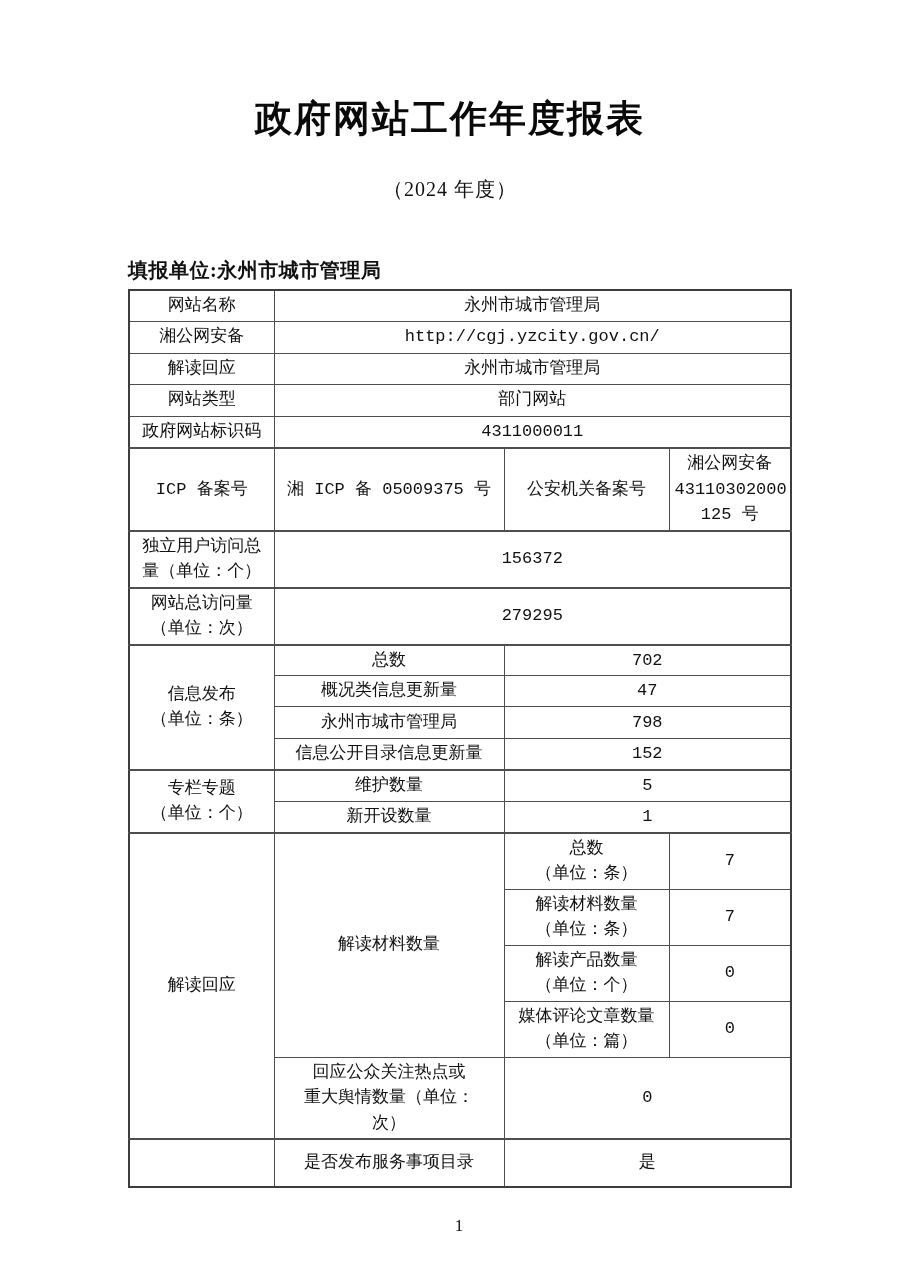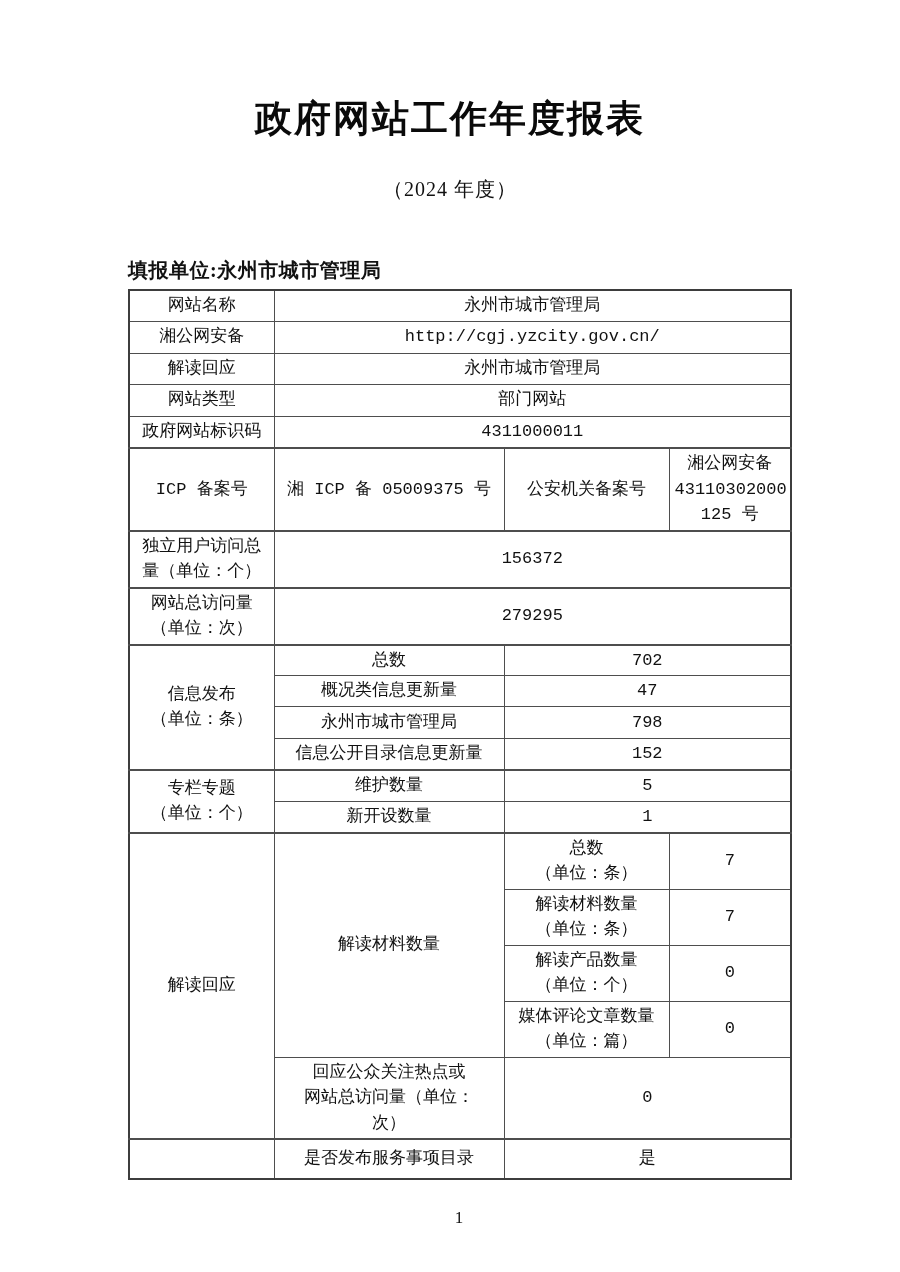--- a/index.html
+++ b/index.html
@@ -50,21 +50,21 @@
     font-size: 17px;
     line-height: 1.5;
     padding: 2px 5px;
     white-space: pre-line;
     overflow: hidden;
   }
   tr.sec > td { border-top-width: 2px; }
 
   tr.h31 { height: 31px; }
   tr.h32 { height: 32px; }
-  tr.h36 { height: 40px; }
+  tr.h36 { height: 48px; }
   tr.h52 { height: 52px; }
   tr.h55 { height: 55px; }
   tr.h56 { height: 56px; }
   tr.h73 { height: 73px; }
   tr.h78 { height: 78px; }
 
   .page-number {
     margin-top: 28px;
     width: 662px;
     margin-left: 128px;
@@ -178,21 +178,21 @@
 （单位：个）</td>
       <td>0</td>
     </tr>
     <tr class="h52">
       <td>媒体评论文章数量
 （单位：篇）</td>
       <td>0</td>
     </tr>
     <tr class="h73">
       <td>回应公众关注热点或
-网站总访问量（单位：
+重大舆情数量（单位：
 次）</td>
       <td colspan="2">0</td>
     </tr>
 
     <tr class="h36 sec">
       <td></td>
       <td>是否发布服务事项目录</td>
       <td colspan="2">是</td>
     </tr>
   </tbody>

